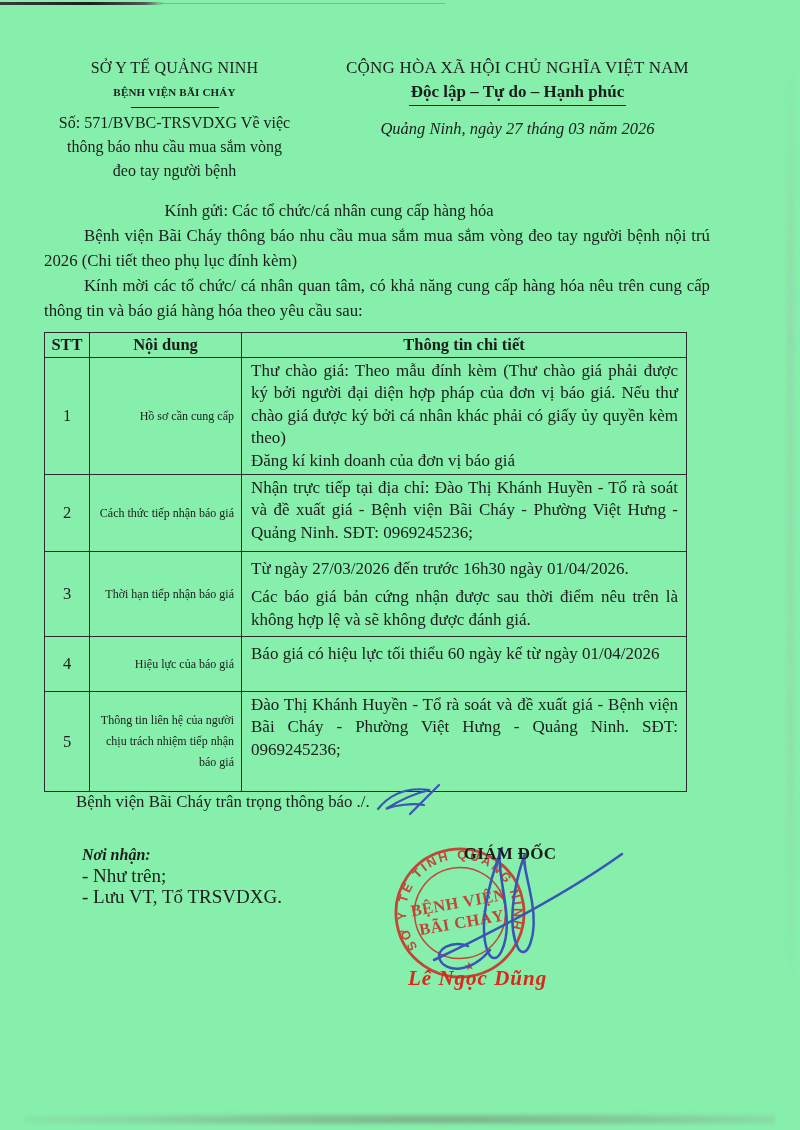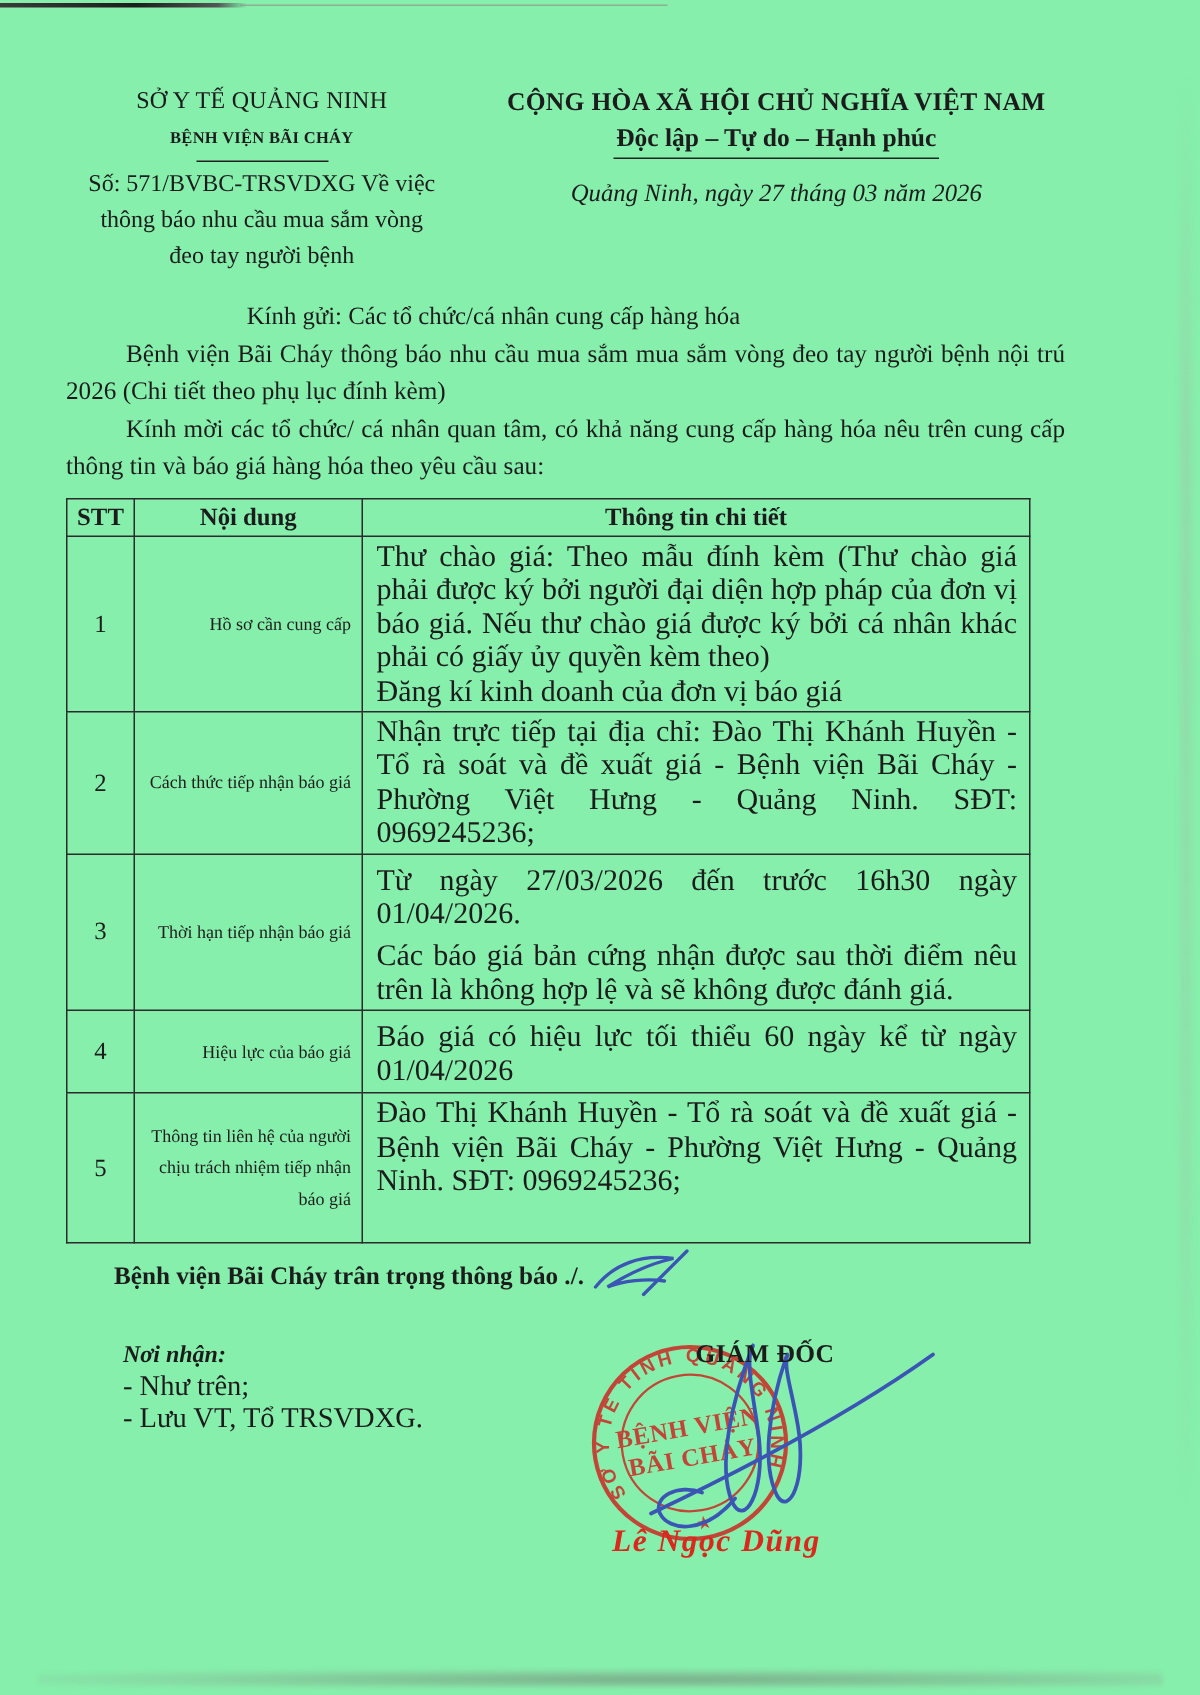--- a/index.html
+++ b/index.html
@@ -24,47 +24,47 @@
                     filter:blur(2px); }
 
   
   .doc-header { display:flex; justify-content:space-between; padding:56px 70px 0 56px; }
   .header-left  { width:237px; text-align:center; }
   .org-parent   { font-size:16px; line-height:24px; letter-spacing:.2px; }
   .org-name     { font-size:11px; line-height:24px; font-weight:bold; letter-spacing:.2px; }
   .org-underline{ width:88px; height:0; border-top:1.6px solid #222; margin:3px auto 3px; }
   .doc-number   { font-size:16px; line-height:24px; }
   .header-right   { width:425px; text-align:center; }
-  .national-title { font-size:17px; line-height:24px; font-weight:bold; letter-spacing:.2px; }
+  .national-title { font-size:17px; line-height:24px; font-weight:normal; letter-spacing:.2px; }
   .national-motto { display:inline-block; font-size:17px; font-weight:bold;
                     border-bottom:1.7px solid #222; padding:1px 2px 3px; margin-top:1px; }
   .date-line      { font-style:italic; font-size:16.5px; margin-top:13px; }
 
   
   .doc-main { padding:0 90px 0 44px; }
   .salutation { margin-top:15px; font-size:16.5px; line-height:25px;
                 text-align:center; padding-right:96px; }
   .para { font-size:16.8px; line-height:25px; text-align:justify; text-indent:40px; }
 
   
   .quote-table { border-collapse:collapse; table-layout:fixed; width:642px; margin-top:9px; }
   .quote-table th, .quote-table td { border:1.6px solid #2b2b2b; }
   .quote-table th { font-size:16.5px; font-weight:bold; height:21px; padding:2px; }
   .col-stt { width:45px; } .col-nd { width:152px; } .col-ct { width:445px; }
   .c-stt { text-align:center; vertical-align:middle; font-size:16.5px; }
   .c-nd  { text-align:right; vertical-align:middle; font-size:12px; line-height:21px; padding:2px 7px; }
-  .c-ct  { vertical-align:top; font-size:20px; line-height:22.4px; text-align:justify; padding:2px 8px 2px 9px; }
+  .c-ct  { vertical-align:top; font-size:17px; line-height:22.4px; text-align:justify; padding:2px 8px 2px 9px; }
   .ct-gap { margin-top:6px; }
   tr.r1 { height:112px; } tr.r2 { height:77px; } tr.r3 { height:85px; }
   tr.r4 { height:55px; }  tr.r5 { height:100px; }
   tr.r3 .c-ct, tr.r4 .c-ct { padding-top:6px; }
 
   
-  .closing-row { margin-top:12px; padding-left:32px; font-size:16.8px;
-                 display:flex; align-items:flex-start; gap:4px;font-weight:bold; }
+  .closing-row { padding-left:32px; font-size:16.8px;
+                 display:flex; align-items:flex-start; gap:4px; }
   .pen-flourish { margin-top:-10px; }
 
   
   .doc-footer { position:relative; height:268px; margin-top:8px; }
   .noi-nhan { position:absolute; left:82px; top:18px; }
   .noi-nhan-title { font-weight:bold; font-style:italic; font-size:16px; line-height:21px; }
   .noi-nhan-item  { font-size:19px; line-height:21px; }
   .giam-doc { position:absolute; left:430px; top:18px; width:160px; text-align:center;
               font-weight:bold; font-size:17px; letter-spacing:.3px; }
   .stamp-wrap { position:absolute; left:389px; top:16px; width:142px; height:142px; opacity:.92; }

